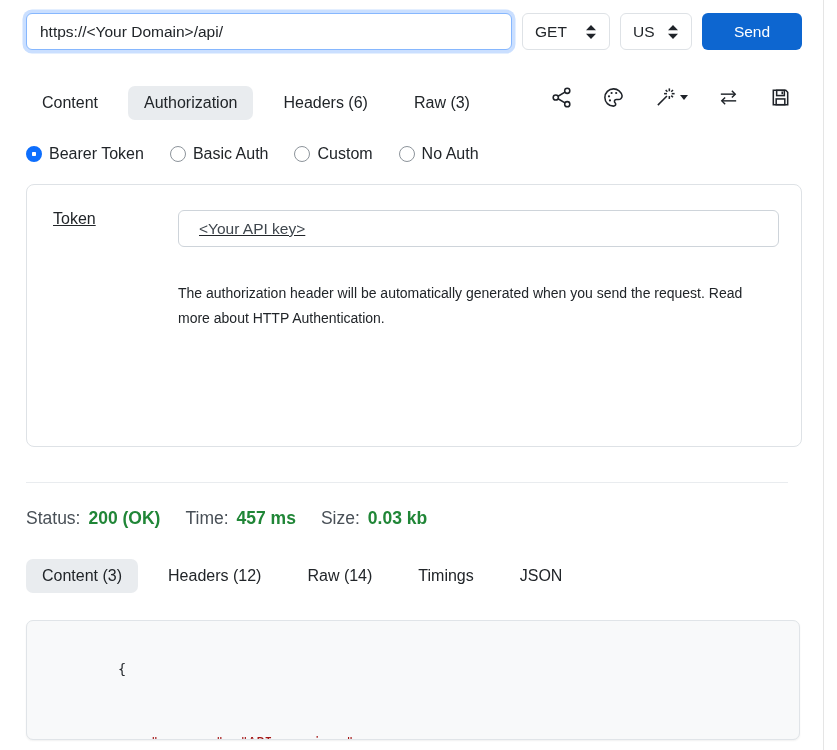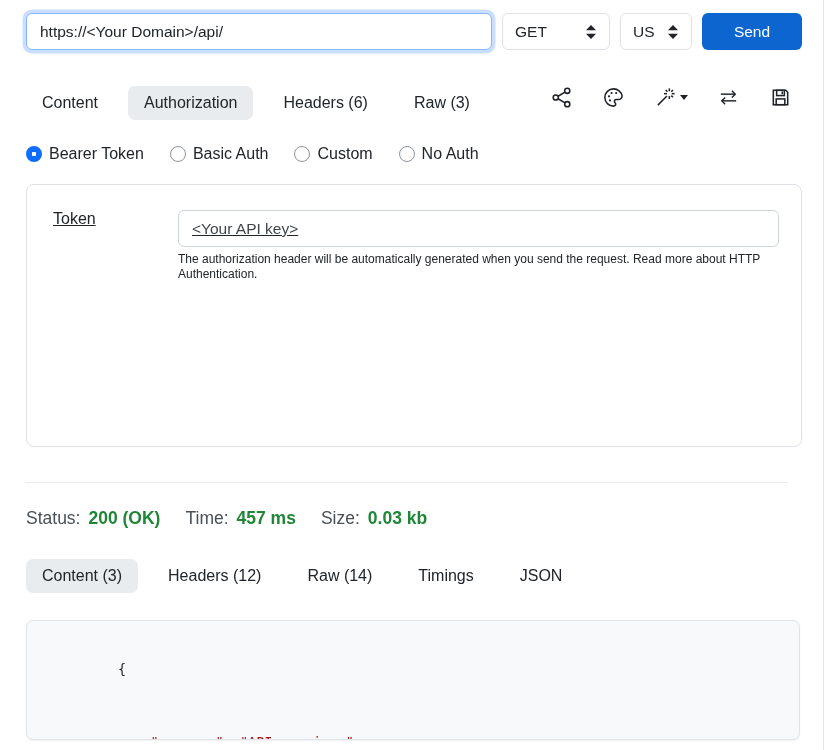--- a/index.html
+++ b/index.html
@@ -11,21 +11,21 @@
   .content { position:absolute; left:26px; top:13px; width:776px; }
 
   
   .req-bar { display:flex; gap:10px; align-items:stretch; height:37px; }
   .url-input { flex:1; height:37px; border:1px solid #86b7fe; border-radius:6px;
     box-shadow:0 0 0 3.5px rgba(13,110,253,.22); padding:0 13px; font-size:15.5px;
     color:#212529; outline:none; font-family:inherit; }
   .select-box { display:flex; align-items:center; justify-content:space-between;
     gap:10px; border:1px solid #dee2e6; border-radius:6px; background:#fff;
     padding:0 12px; font-size:15.5px; cursor:pointer; }
-  .select-method { width:108px; }
+  .select-method { width:88px; }
   .select-region { width:72px; }
   .updown { width:12px; height:16px; flex:0 0 auto; }
   .btn-send { width:100px; border:none; border-radius:6px; background:#0d66d0;
     color:#fff; font-size:15.5px; font-family:inherit; cursor:pointer; }
 
   
   .tabs-row { display:flex; align-items:flex-start; margin-top:36px; }
   .tab { padding:8px 16px; font-size:16px; color:#212529; border-radius:7px;
     cursor:pointer; white-space:nowrap; margin-right:14px; background:transparent; }
   .tab.active { background:#e9ecef; }
@@ -46,23 +46,23 @@
   .radio-dot.checked { border:2px solid #0d6efd; background:
     radial-gradient(circle, #ffffff 0 24%, #0d6efd 30% 100%); }
   .radio-dot.unchecked { border:1px solid #8d949b; background:#fff; }
 
   
   .token-panel { margin-top:21px; height:263px; border:1px solid #dee2e6;
     border-radius:8px; padding:25px 22px 0 26px; }
   .token-row { display:flex; align-items:flex-start;text-decoration:underline; }
   .token-label { width:125px; font-size:16px; color:#212529; flex:0 0 auto; }
   .token-input { flex:1; height:37px; border:1px solid #ced4da; border-radius:6px;
-    padding:0 13px; font-size:15.5px; color:#3f464d; font-family:inherit; outline:none; }
-  .token-help { margin-left:125px; margin-top:5px; width:600px; font-size:12px;
-    line-height:15px; color:#212529; }
+    padding:0 20px; font-size:15.5px; color:#3f464d; font-family:inherit; outline:none; }
+  .token-help { margin-left:125px; margin-top:34px; width:600px; font-size:14px;
+    line-height:25px; color:#212529; }
 
   
   .divider { margin-top:35px; border:none; border-top:1px solid #e9ecef;
     width:762px; }
   .status-row { margin-top:25px; display:flex; align-items:baseline; gap:25px;
     font-size:17.5px; }
   .status-group { display:flex; gap:8px; align-items:baseline; }
   .status-label { color:#495057; }
   .status-value { color:#208637; font-weight:700; }
 

